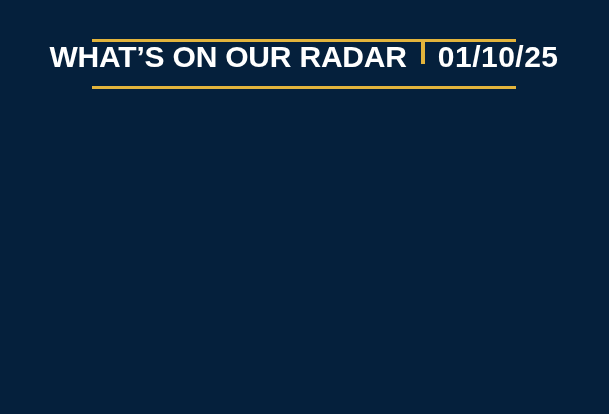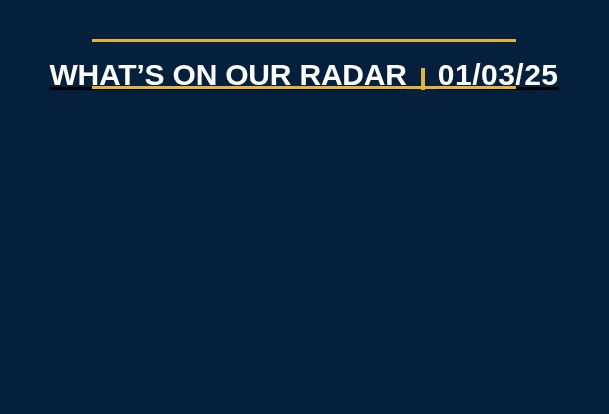--- a/index.html
+++ b/index.html
@@ -42,24 +42,23 @@
   .rule.top    { top: 0; }
   .rule.bottom { top: 47px; }
 
   .header-row {
     position: absolute;
     left: 0;
     top: 3px;
     width: 100%;
     height: 48px;
     display: flex;
-    align-items: flex-end;
+    align-items: flex-start;
     justify-content: center;
     white-space: nowrap;
-    text-decoration: underline;
   }
 
   .header-title,
   .header-date {
     color: #ffffff;
     font-family: "Liberation Sans", sans-serif;
     font-weight: bold;
     font-size: 30px;
     line-height: 30px;
     letter-spacing: -0.2px;
@@ -96,21 +95,21 @@
   <div class="header-banner">
 
     <div class="rule top"></div>
 
     <div class="header-row">
 
       <span class="header-title">WHAT’S ON OUR RADAR</span>
 
       <span class="header-sep"></span>
 
-      <span class="header-date">01/03/25</span>
+      <span class="header-date">01/10/25</span>
 
     </div>
 
     <div class="rule bottom"></div>
 
   </div>
 
   <div class="canvas-body"></div>
 
 </div>

